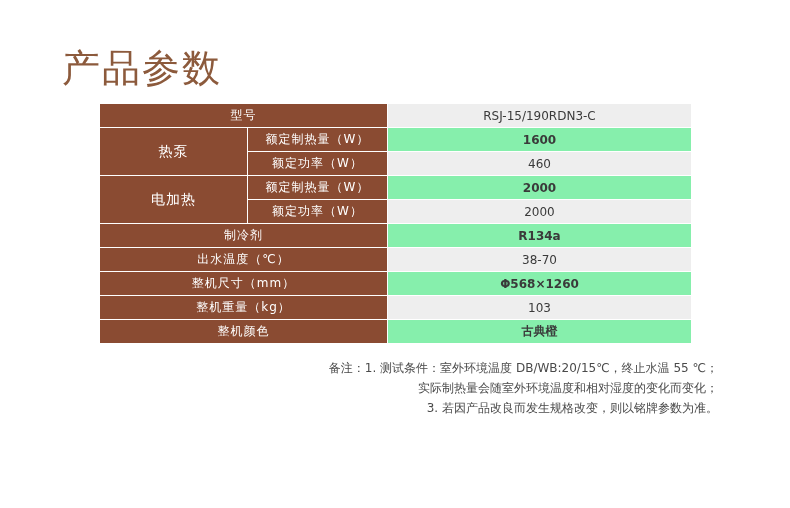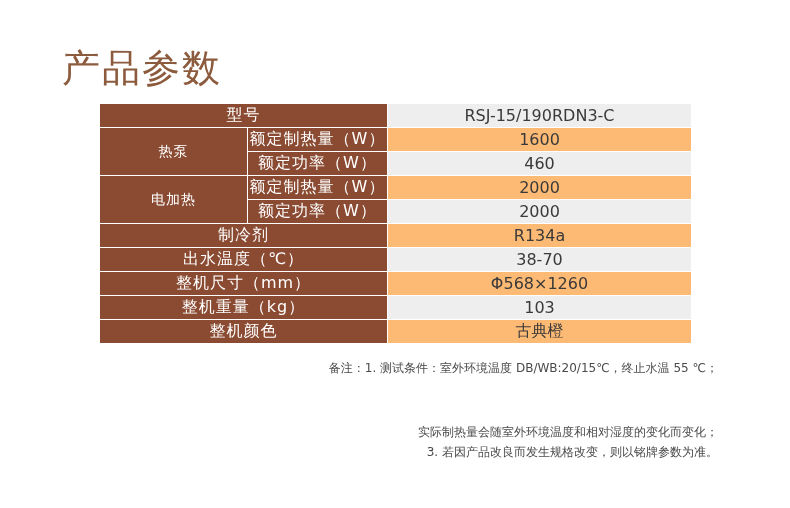--- a/index.html
+++ b/index.html
@@ -33,60 +33,60 @@
   .spec-table {
     position: absolute;
     left: 99px;
     top: 103px;
     width: 592px;
     border-collapse: collapse;
     table-layout: fixed;
   }
   .spec-table td {
     border: 1px solid #ffffff;
-    font-size: 16px;
+    font-size: 12px;
     height: 23px;
     padding: 0;
     text-align: center;
     vertical-align: middle;
     font-family: "DejaVu Sans", sans-serif;
   }
   td.label-dark {
     background: #8a4b32;
     color: #ffffff;
     letter-spacing: 1px;
   }
   td.label-dark.group {
     font-size: 14px;
   }
   td.value-light {
     background: #eeeeee;
     color: #3a3a3a;
     margin-top: 20px;
   }
   td.value-light.alt {
-    background: #fdba74;
+    background: #86efac;
+    font-weight: bold;
   }
   .notes {
     position: absolute;
     left: 198px;
     top: 358px;
     width: 520px;
     font-size: 12px;
     color: #4a4a4a;
     line-height: 20px;
     font-family: "DejaVu Sans", sans-serif;
   }
   .notes .note-line {
     white-space: nowrap;
     text-align: right;
   }
   .notes .indent {
     padding-left: 58px;
-    margin-top: 44px;
   }
   .notes .note-indent2 {
     padding-left: 28px;
   }
 </style>
 </head>
 <body>
 
 <div class="page">
 

